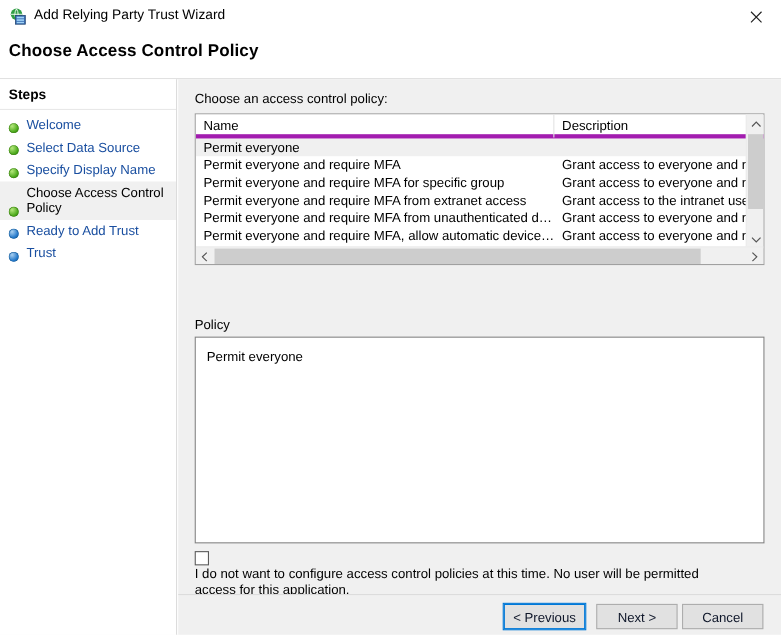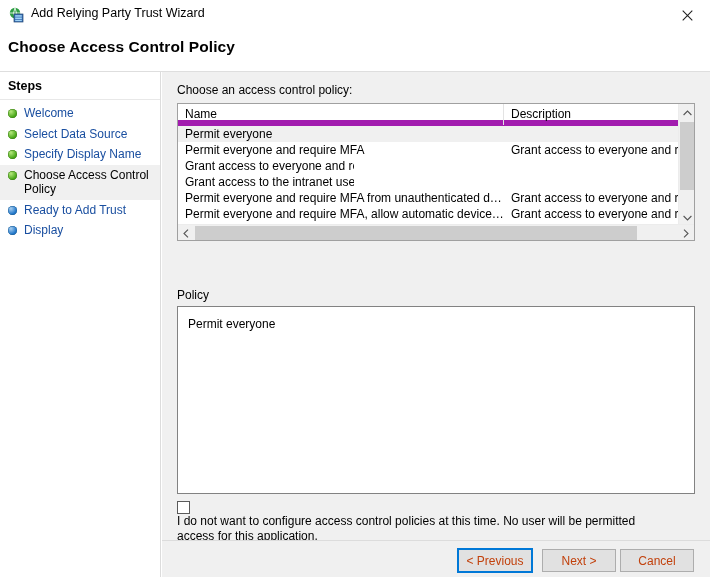--- a/index.html
+++ b/index.html
@@ -53,21 +53,21 @@
   }
   #sidebar .steps-title{
     position:absolute; left:8px; top:7px;
     font-size:12.5px; font-weight:bold; color:#000;
   }
   #sidebar .steps-rule{
     position:absolute; left:0; top:27px; width:160px; height:1px;
     background:#e8e8e8;
   }
   .step{
-    position:relative; display:flex; align-items:flex-start;
+    position:relative; display:flex; align-items:flex-end;
     padding:3px 6px 3px 8px; min-height:19px;
   }
   .step.current{ background:#f0f0f0; }
   .step .bullet{
     flex:0 0 auto; width:9px; height:9px; border-radius:50%;
     margin-top:3px; margin-right:7px;
   }
   .step .bullet.green{
     background:radial-gradient(circle at 33% 30%, #b5e87c 0%, #4aa81a 62%, #2f7a0c 100%);
     box-shadow:0 0 0 0.5px #3c7f14 inset;
@@ -93,21 +93,21 @@
   }
 
   
   #listview{
     position:absolute; left:15px; top:31px; width:518px; height:138px;
     background:#ffffff; border:1px solid #a0a0a0;
     overflow:hidden;
   }
   #lvheader{
     position:absolute; left:0; top:0; width:518px; height:22px;
-    background:#ffffff; border-bottom:6px solid #a21caf;
+    background:#ffffff; border-bottom:4px solid #a21caf;
     display:flex;
   }
   #lvheader .hcell{
     position:relative; font-size:12px; color:#000;
     padding:3px 0 0 7px; height:21px;
   }
   #lvheader .hcell.name{ width:326px; border-right:1px solid #e3e3e3; }
   #lvheader .hcell.desc{ width:175px; }
   #lvrows{
     position:absolute; left:0; top:22px; width:502px; height:100px; overflow:hidden;
@@ -184,21 +184,21 @@
   }
 
   
   #buttonbar{
     position:absolute; left:162px; top:540px; width:548px; height:37px;
     background:#f0f0f0; border-top:1px solid #dcdcdc;
   }
   .btn{
     position:absolute; top:8px; height:23px; width:74px;
     background:#e1e1e1; border:1px solid #adadad;
-    font-family:"Liberation Sans", sans-serif; font-size:12px; color:#c2410c;
+    font-family:"Liberation Sans", sans-serif; font-size:12px; color:#0f172a;
     display:flex; align-items:center; justify-content:center;
     cursor:default; padding:0;
   }
   .btn.focused{
     border:1px solid #0078d7; outline:1px solid #0078d7; outline-offset:0px;
     background:#e1e1e1;
   }
   #btn-prev{ left:296px; }
   #btn-next{ left:380px;text-align:right; }
   #btn-cancel{ left:458px; }
@@ -255,21 +255,21 @@
       <span class="slabel">Choose Access Control Policy</span>
     </div>
 
     <div class="step">
       <span class="bullet blue"></span>
       <span class="slabel">Ready to Add Trust</span>
     </div>
 
     <div class="step">
       <span class="bullet blue"></span>
-      <span class="slabel">Display</span>
+      <span class="slabel">Trust</span>
     </div>
 
   </div>
 </div>
 
 <div id="content">
 
   <div class="prompt">Choose an access control policy:</div>
 
   <div id="listview">
@@ -281,23 +281,25 @@
 
     <div id="lvrows">
       <div class="lvrow selected">
         <span class="c-name">Permit everyone</span>
       </div>
       <div class="lvrow">
         <span class="c-name">Permit everyone and require MFA</span>
         <span class="c-desc">Grant access to everyone and requir</span>
       </div>
       <div class="lvrow">
+        <span class="c-name">Permit everyone and require MFA for specific group</span>
         <span class="c-desc">Grant access to everyone and requir</span>
       </div>
       <div class="lvrow">
+        <span class="c-name">Permit everyone and require MFA from extranet access</span>
         <span class="c-desc">Grant access to the intranet users an</span>
       </div>
       <div class="lvrow">
         <span class="c-name">Permit everyone and require MFA from unauthenticated devices</span>
         <span class="c-desc">Grant access to everyone and requir</span>
       </div>
       <div class="lvrow">
         <span class="c-name">Permit everyone and require MFA, allow automatic device registr...</span>
         <span class="c-desc">Grant access to everyone and requir</span>
       </div>

